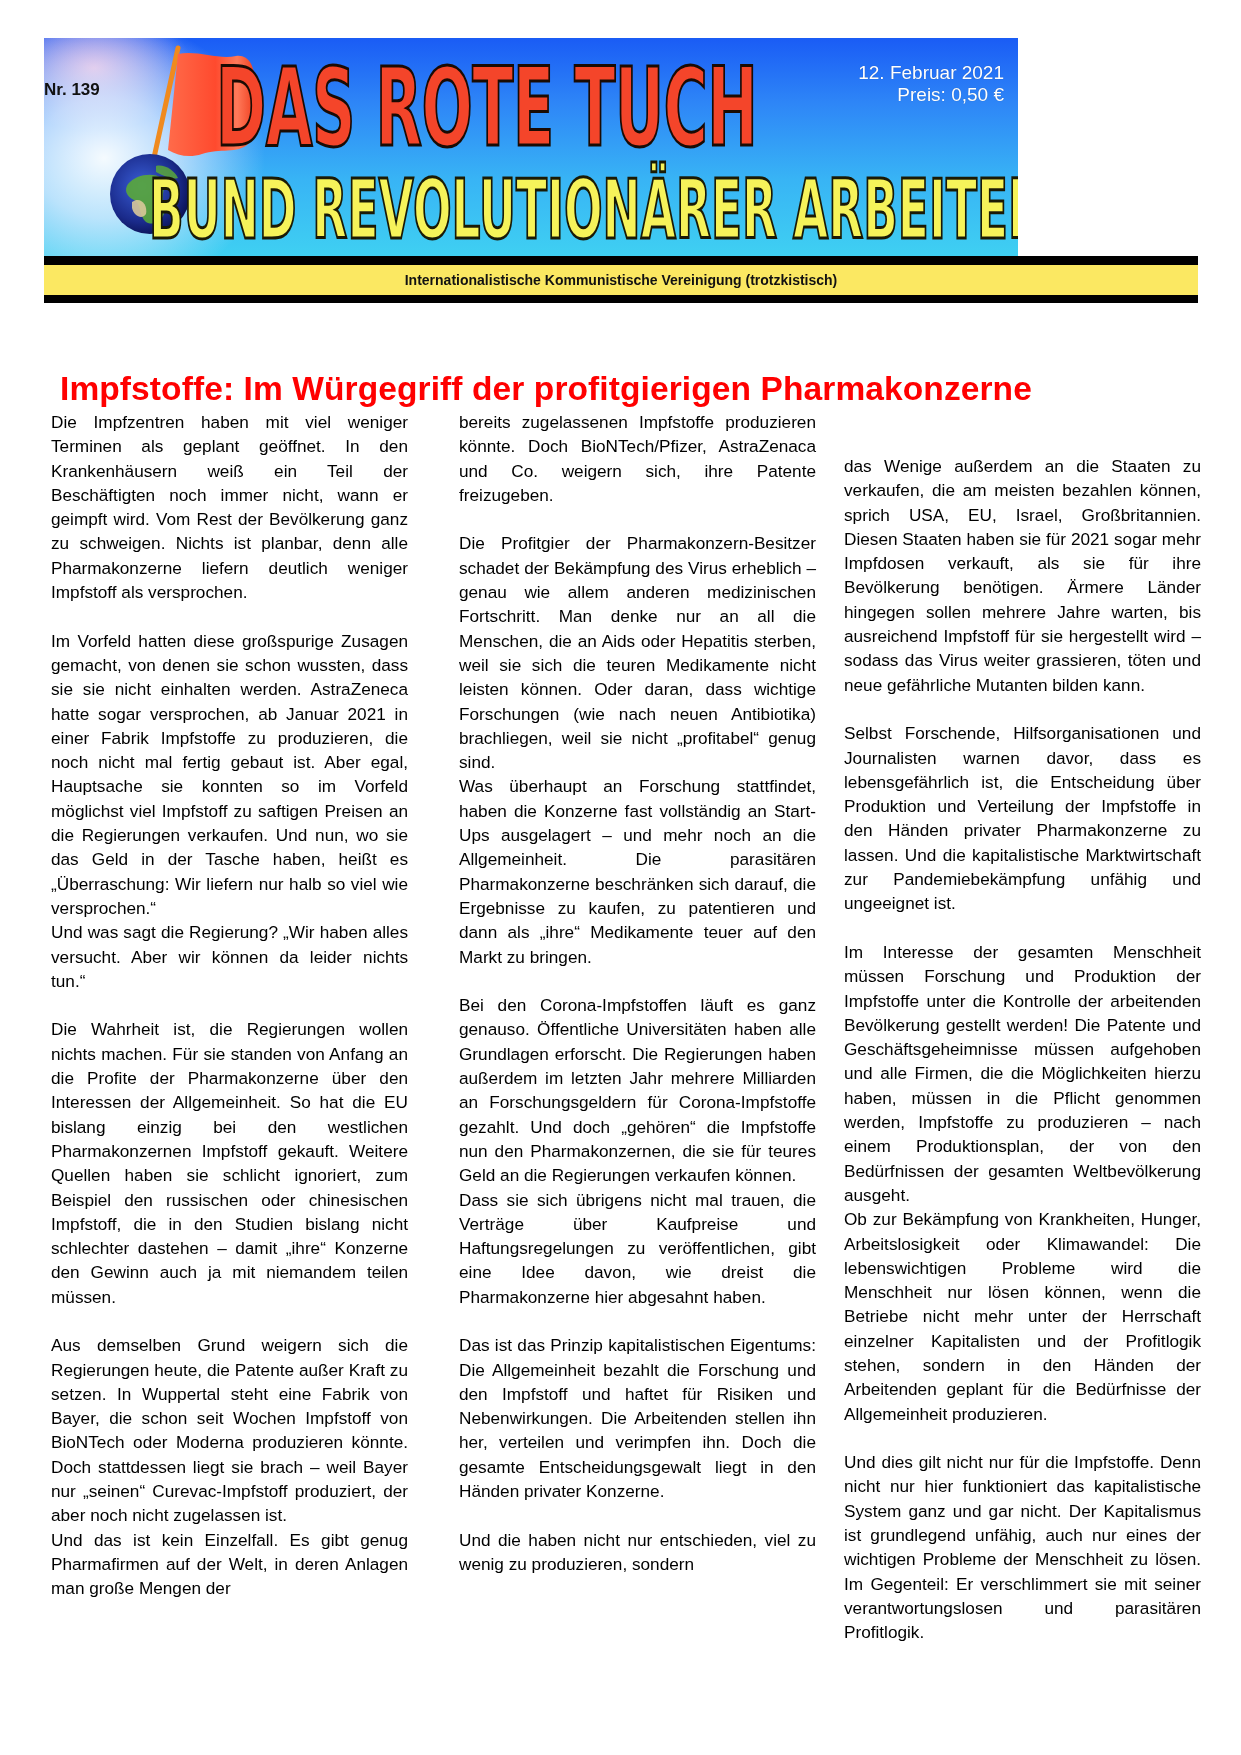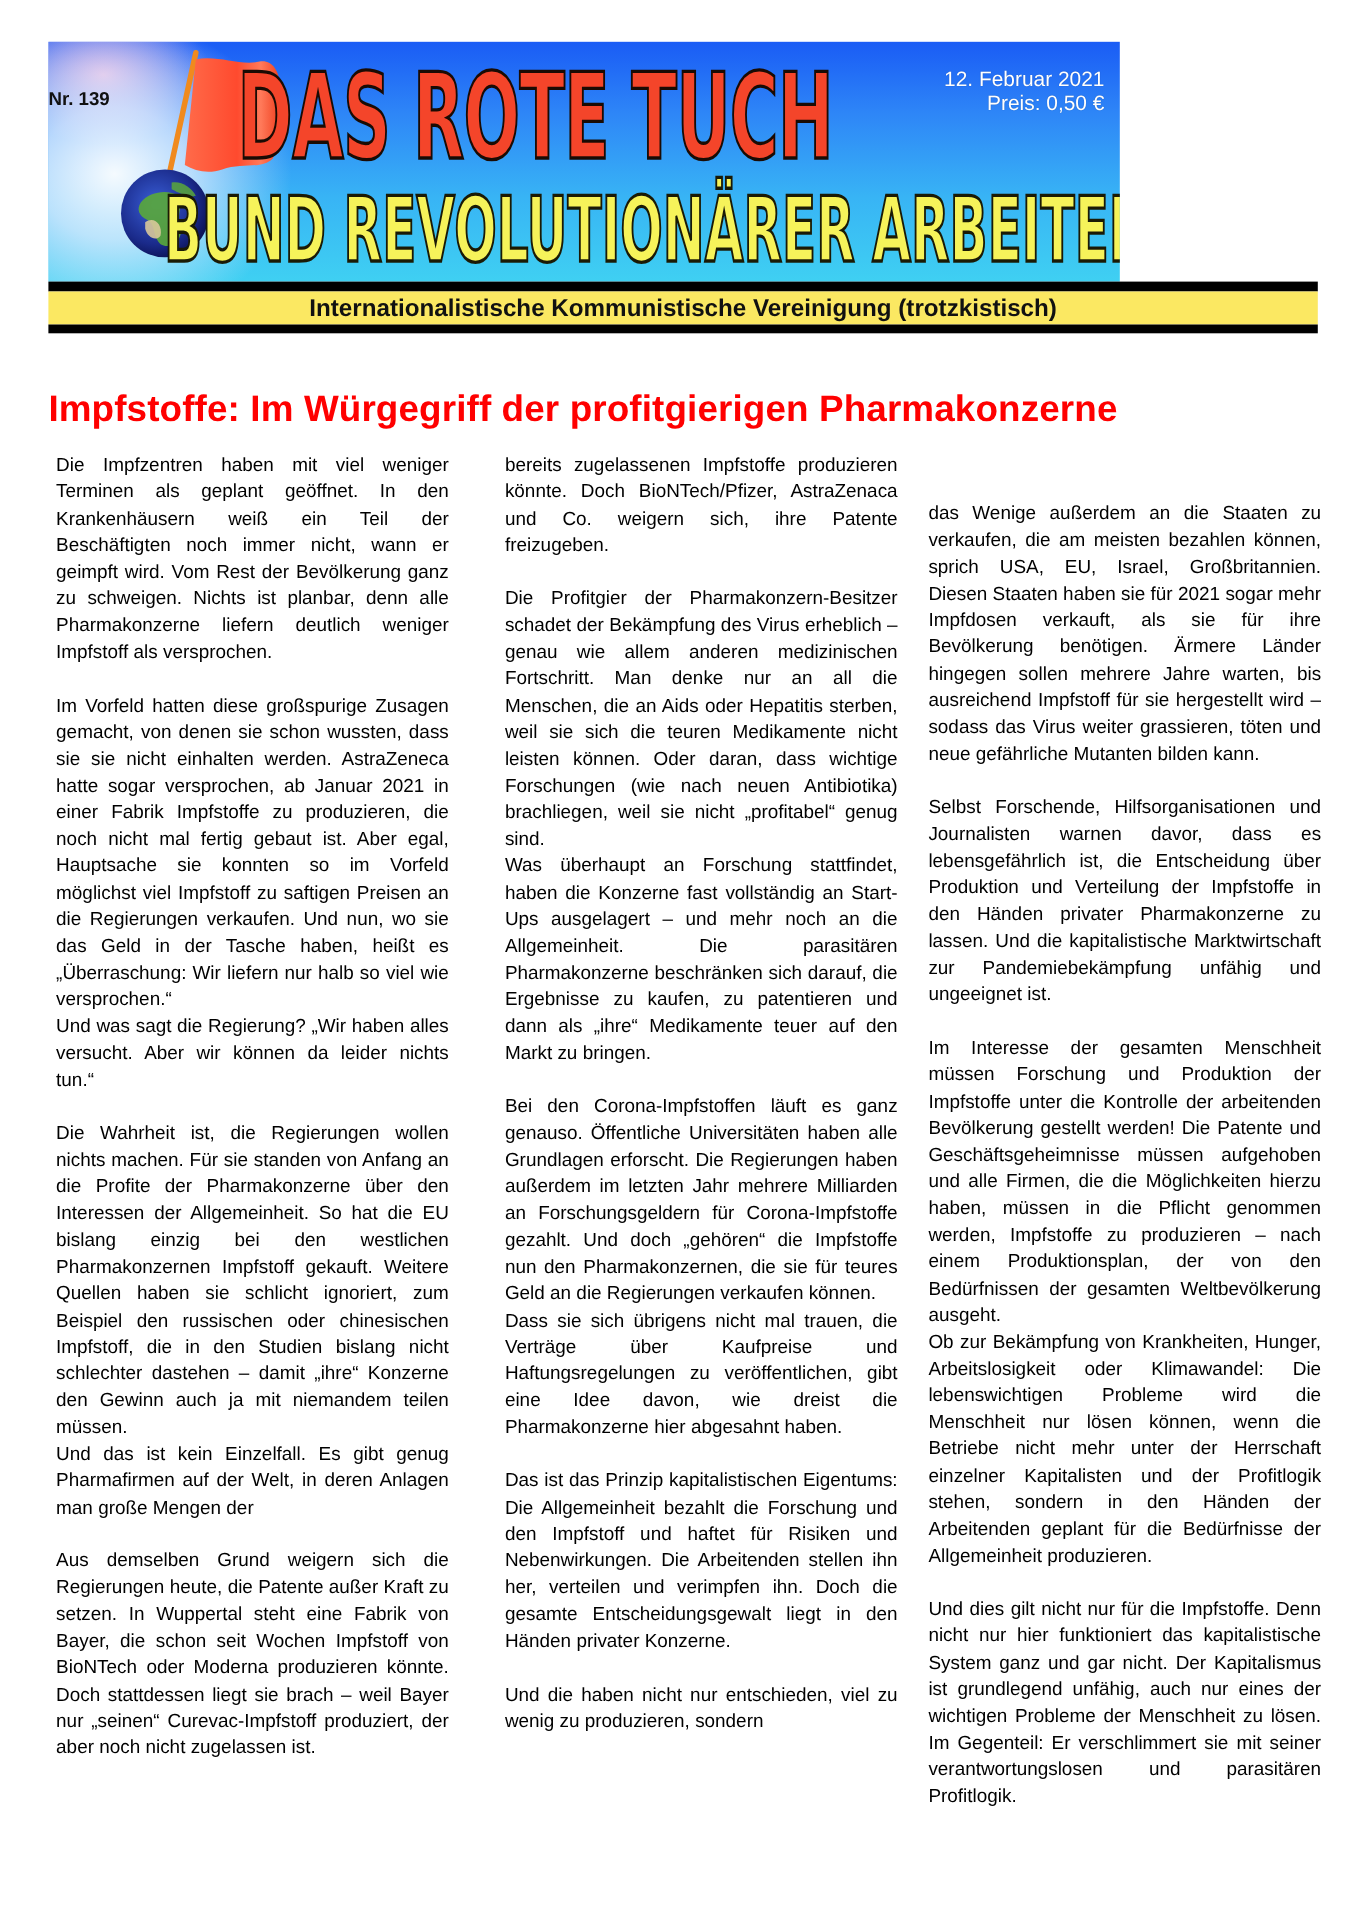--- a/index.html
+++ b/index.html
@@ -45,21 +45,21 @@
     font-weight: bold; font-size: 82px; line-height: 92px;
     color: #f6f35a; letter-spacing: 0px;
     -webkit-text-stroke: 3px #1a1a05;
     transform: scaleX(0.555); transform-origin: left top;
     white-space: nowrap;
   }
   .band-top { position: absolute; left: 0; top: 218px; width: 1154px; height: 9px; background: #000; }
   .tagline {
     position: absolute; left: 0; top: 227px; width: 1154px; height: 30px;
     background: #fbe862; text-align: center; line-height: 30px;
-    font-weight: bold; font-size: 22px; color: #111;
+    font-weight: bold; font-size: 14px; color: #111;
   }
   .band-bottom { position: absolute; left: 0; top: 257px; width: 1154px; height: 8px; background: #000; }
 
   
   .headline {
     position: absolute; left: 44px; top: 353px; width: 1154px;
     color: #ff0000; font-weight: bold; font-size: 33.5px; line-height: 40px;
     white-space: nowrap; letter-spacing: 0.1px;
   }
 
@@ -107,29 +107,29 @@
     <div class="title-main">DAS ROTE TUCH</div>
     <div class="title-sub">BUND REVOLUTIONÄRER ARBEITER</div>
     <div class="date-line">12. Februar 2021</div>
     <div class="price-line">Preis: 0,50 €</div>
   </div>
   <div class="band-top"></div>
   <div class="tagline">Internationalistische Kommunistische Vereinigung (trotzkistisch)</div>
   <div class="band-bottom"></div>
 </div>
 
-<h1 class="headline" style="margin:0;">Impfstoffe: Im Würgegriff der profitgierigen Pharmakonzerne</h1>
+<h1 class="headline" style="margin:16px;">Impfstoffe: Im Würgegriff der profitgierigen Pharmakonzerne</h1>
 
 <div class="column col-1">
   <p class="para">Die Impfzentren haben mit viel weniger Terminen als geplant geöffnet. In den Krankenhäusern weiß ein Teil der Beschäftigten noch immer nicht, wann er geimpft wird. Vom Rest der Bevölkerung ganz zu schweigen. Nichts ist planbar, denn alle Pharmakonzerne liefern deutlich weniger Impfstoff als versprochen.</p>
   <p class="para gap">Im Vorfeld hatten diese großspurige Zusagen gemacht, von denen sie schon wussten, dass sie sie nicht einhalten werden. AstraZeneca hatte sogar versprochen, ab Januar 2021 in einer Fabrik Impfstoffe zu produzieren, die noch nicht mal fertig gebaut ist. Aber egal, Hauptsache sie konnten so im Vorfeld möglichst viel Impfstoff zu saftigen Preisen an die Regierungen verkaufen. Und nun, wo sie das Geld in der Tasche haben, heißt es „Überraschung: Wir liefern nur halb so viel wie versprochen.“</p>
   <p class="para">Und was sagt die Regierung? „Wir haben alles versucht. Aber wir können da leider nichts tun.“</p>
   <p class="para gap">Die Wahrheit ist, die Regierungen wollen nichts machen. Für sie standen von Anfang an die Profite der Pharmakonzerne über den Interessen der Allgemeinheit. So hat die EU bislang einzig bei den westlichen Pharmakonzernen Impfstoff gekauft. Weitere Quellen haben sie schlicht ignoriert, zum Beispiel den russischen oder chinesischen Impfstoff, die in den Studien bislang nicht schlechter dastehen – damit „ihre“ Konzerne den Gewinn auch ja mit niemandem teilen müssen.</p>
+  <p class="para gap">Aus demselben Grund weigern sich die Regierungen heute, die Patente außer Kraft zu setzen. In Wuppertal steht eine Fabrik von Bayer, die schon seit Wochen Impfstoff von BioNTech oder Moderna produzieren könnte. Doch stattdessen liegt sie brach – weil Bayer nur „seinen“ Curevac-Impfstoff produziert, der aber noch nicht zugelassen ist.</p>
   <p class="para">Und das ist kein Einzelfall. Es gibt genug Pharmafirmen auf der Welt, in deren Anlagen man große Mengen der</p>
-  <p class="para gap">Aus demselben Grund weigern sich die Regierungen heute, die Patente außer Kraft zu setzen. In Wuppertal steht eine Fabrik von Bayer, die schon seit Wochen Impfstoff von BioNTech oder Moderna produzieren könnte. Doch stattdessen liegt sie brach – weil Bayer nur „seinen“ Curevac-Impfstoff produziert, der aber noch nicht zugelassen ist.</p>
 </div>
 
 <div class="column col-2">
   <p class="para">bereits zugelassenen Impfstoffe produzieren könnte. Doch BioNTech/Pfizer, AstraZenaca und Co. weigern sich, ihre Patente freizugeben.</p>
   <p class="para gap">Die Profitgier der Pharmakonzern-Besitzer schadet der Bekämpfung des Virus erheblich – genau wie allem anderen medizinischen Fortschritt. Man denke nur an all die Menschen, die an Aids oder Hepatitis sterben, weil sie sich die teuren Medikamente nicht leisten können. Oder daran, dass wichtige Forschungen (wie nach neuen Antibiotika) brachliegen, weil sie nicht „profitabel“ genug sind.</p>
   <p class="para">Was überhaupt an Forschung stattfindet, haben die Konzerne fast vollständig an Start-Ups ausgelagert – und mehr noch an die Allgemeinheit. Die parasitären Pharmakonzerne beschränken sich darauf, die Ergebnisse zu kaufen, zu patentieren und dann als „ihre“ Medikamente teuer auf den Markt zu bringen.</p>
   <p class="para gap">Bei den Corona-Impfstoffen läuft es ganz genauso. Öffentliche Universitäten haben alle Grundlagen erforscht. Die Regierungen haben außerdem im letzten Jahr mehrere Milliarden an Forschungsgeldern für Corona-Impfstoffe gezahlt. Und doch „gehören“ die Impfstoffe nun den Pharmakonzernen, die sie für teures Geld an die Regierungen verkaufen können.</p>
   <p class="para">Dass sie sich übrigens nicht mal trauen, die Verträge über Kaufpreise und Haftungsregelungen zu veröffentlichen, gibt eine Idee davon, wie dreist die Pharmakonzerne hier abgesahnt haben.</p>
   <p class="para gap">Das ist das Prinzip kapitalistischen Eigentums: Die Allgemeinheit bezahlt die Forschung und den Impfstoff und haftet für Risiken und Nebenwirkungen. Die Arbeitenden stellen ihn her, verteilen und verimpfen ihn. Doch die gesamte Entscheidungsgewalt liegt in den Händen privater Konzerne.</p>
   <p class="para gap">Und die haben nicht nur entschieden, viel zu wenig zu produzieren, sondern</p>

